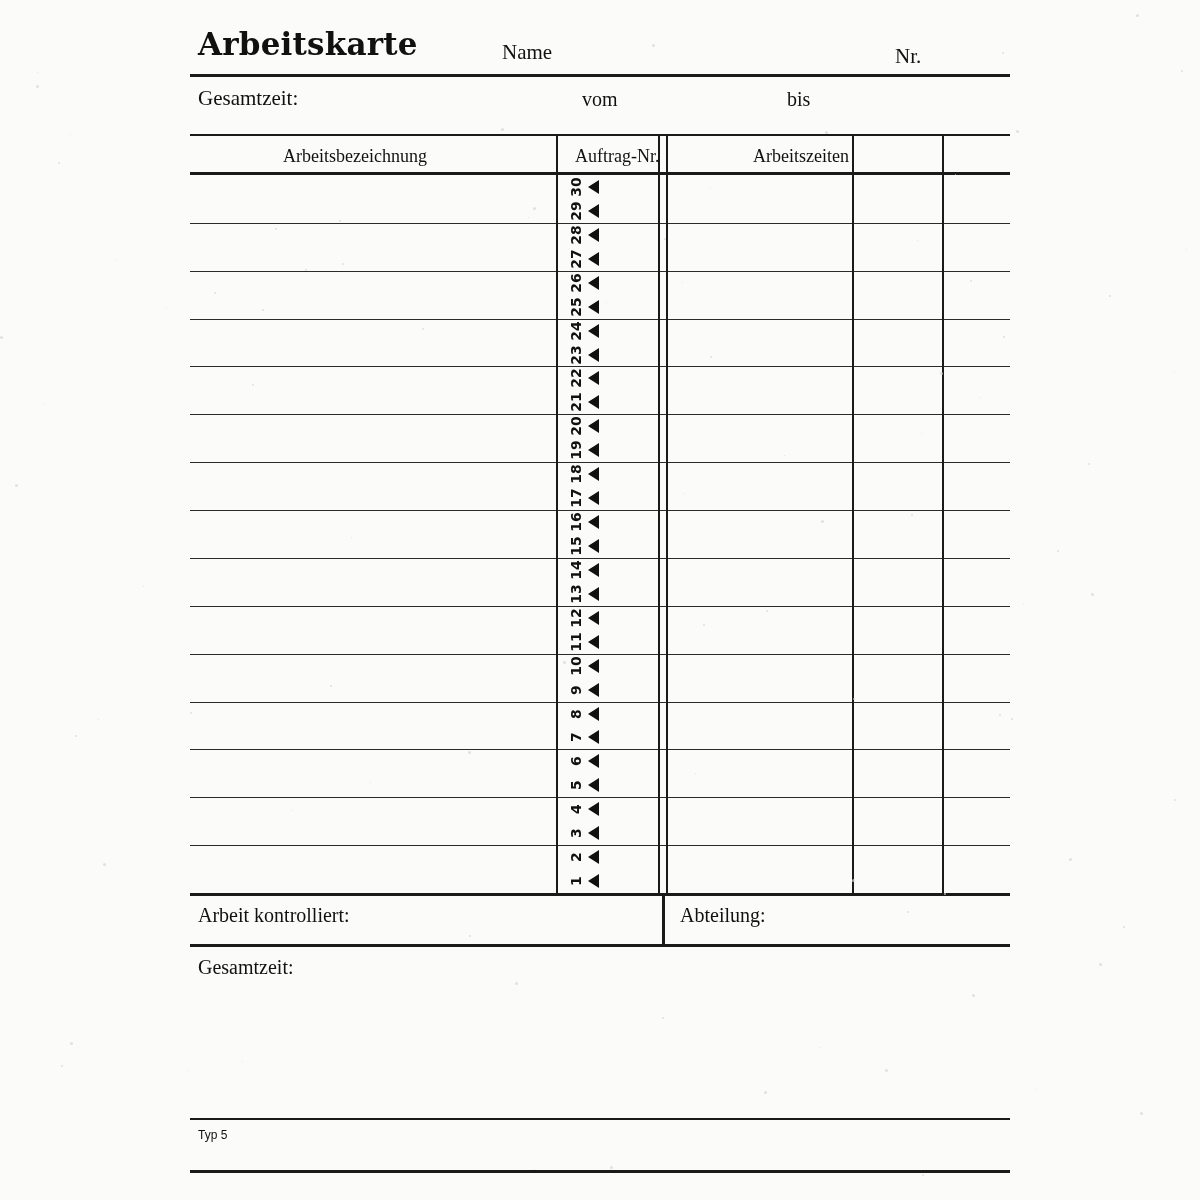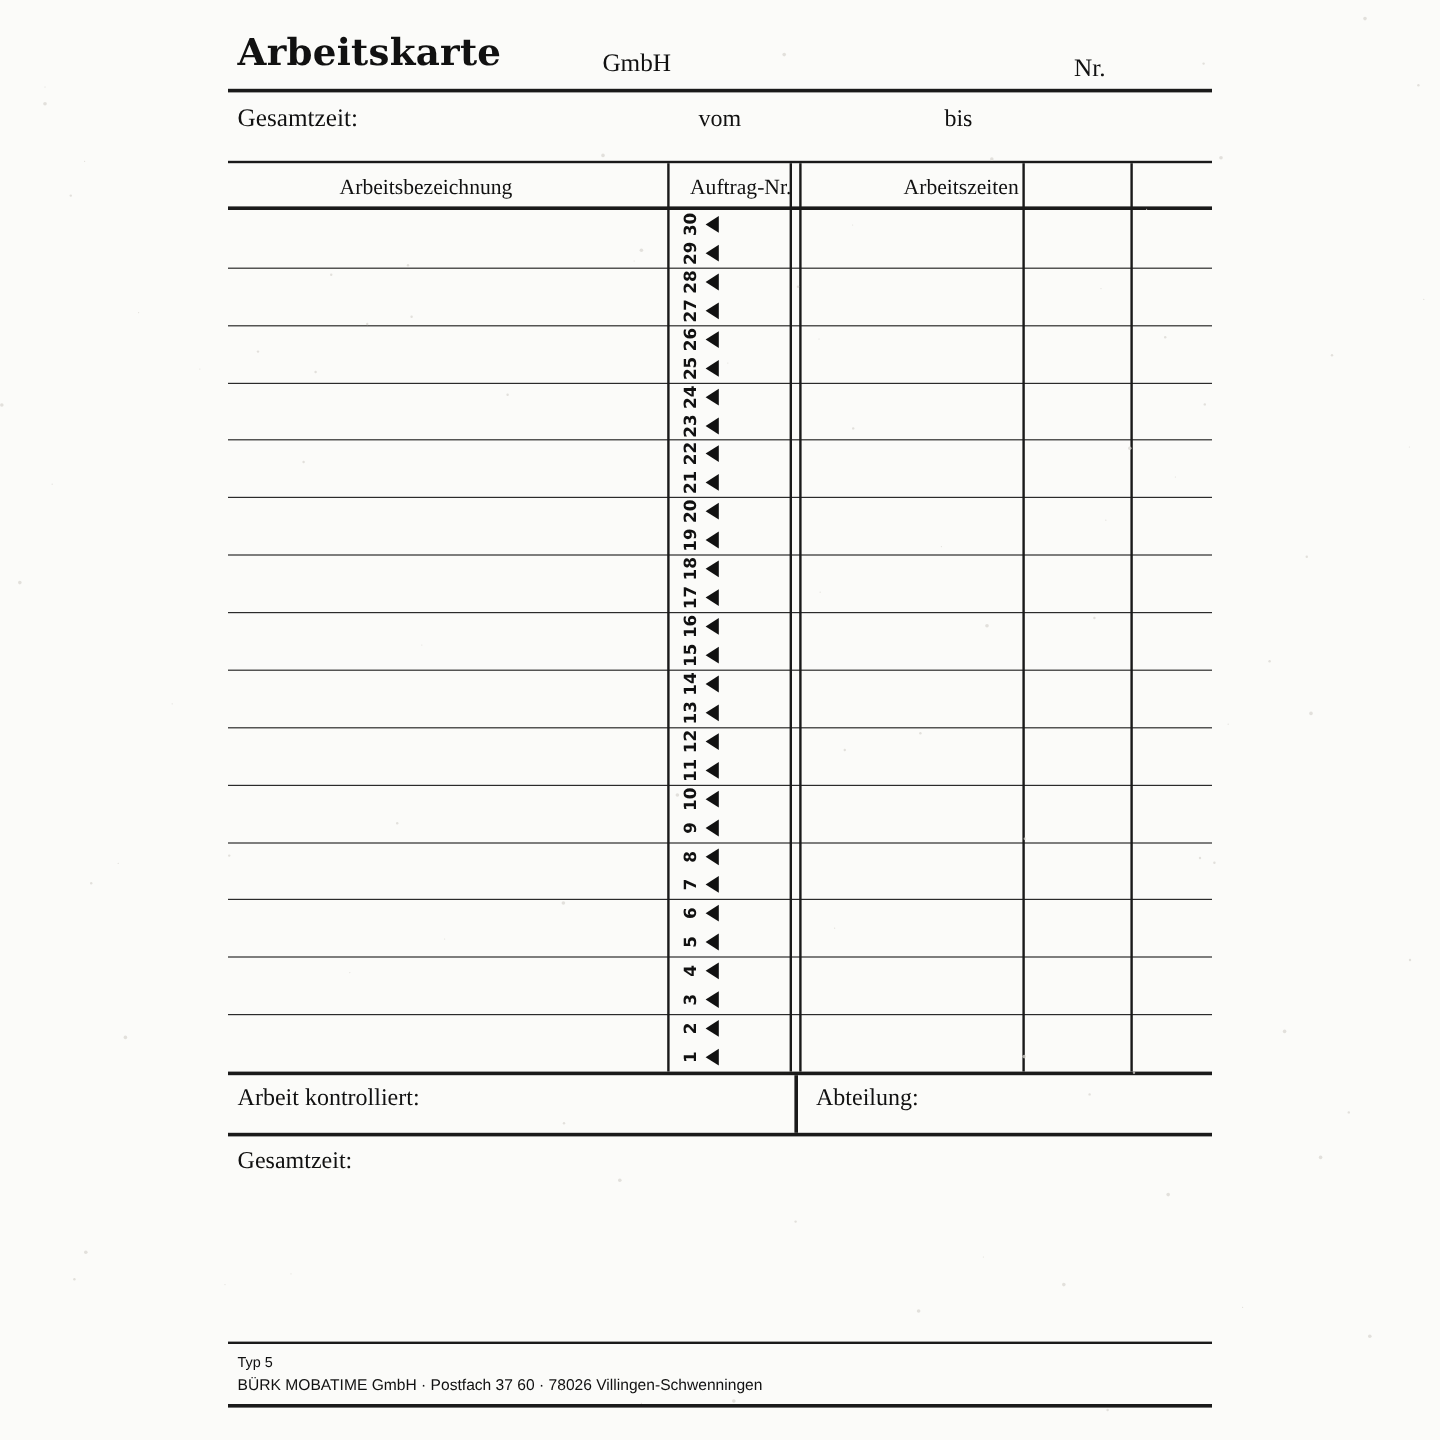--- a/index.html
+++ b/index.html
@@ -235,21 +235,21 @@
 </style>
 </head>
 <body>
 
 <div class="card">
 
   <div class="sheet">
 
     <div class="hdr">
       <div class="title">Arbeitskarte</div>
-      <div class="name-label">GmbH</div>
+      <div class="name-label">Name</div>
       <div class="nr-label">Nr.</div>
     </div>
     <div class="rule line-h1"></div>
 
     <div class="abteilung">Gesamtzeit:</div>
     <div class="vom">vom</div>
     <div class="bis">bis</div>
 
     <div class="rule line-h2"></div>
 
@@ -408,21 +408,20 @@
 
     <div class="rule line-f1"></div>
     <div class="vfoot"></div>
     <div class="foot-ctrl">Arbeit kontrolliert:</div>
     <div class="foot-total">Abteilung:</div>
     <div class="rule line-f2"></div>
     <div class="foot-rem">Gesamtzeit:</div>
     <div class="rule line-f3"></div>
 
     <div class="imprint-type">Typ 5</div>
-    <div class="imprint-co">BÜRK MOBATIME GmbH · Postfach 37 60 · 78026 Villingen-Schwenningen</div>
     <div class="rule line-f4"></div>
 
   </div>
 <div class="speckle" style="left: 710px; top: 356px; width: 2px; height: 2px;"></div>
     <div class="speckle" style="left: 1174px; top: 799px; width: 2px; height: 2px;"></div>
     <div class="speckle" style="left: 1035px; top: 1089px; width: 1px; height: 1px;"></div>
     <div class="speckle" style="left: 1186px; top: 249px; width: 1px; height: 1px;"></div>
     <div class="speckle" style="left: 1181px; top: 70px; width: 2px; height: 2px;"></div>
     <div class="speckle" style="left: 36px; top: 85px; width: 3px; height: 3px;"></div>
     <div class="speckle" style="left: 1099px; top: 963px; width: 3px; height: 3px;"></div>

